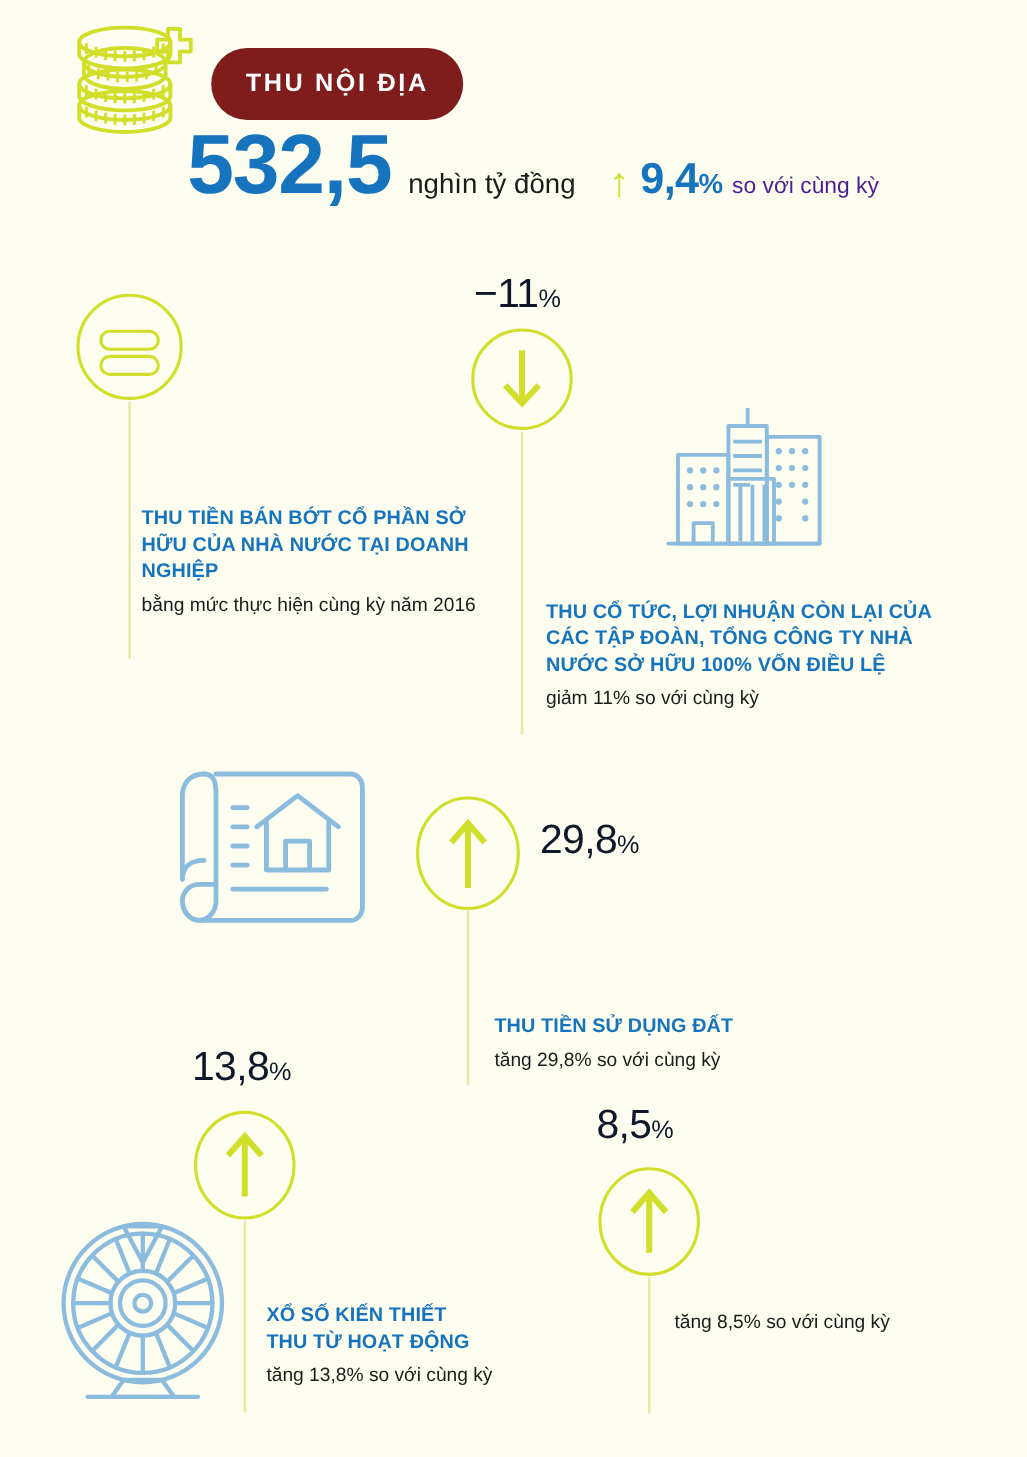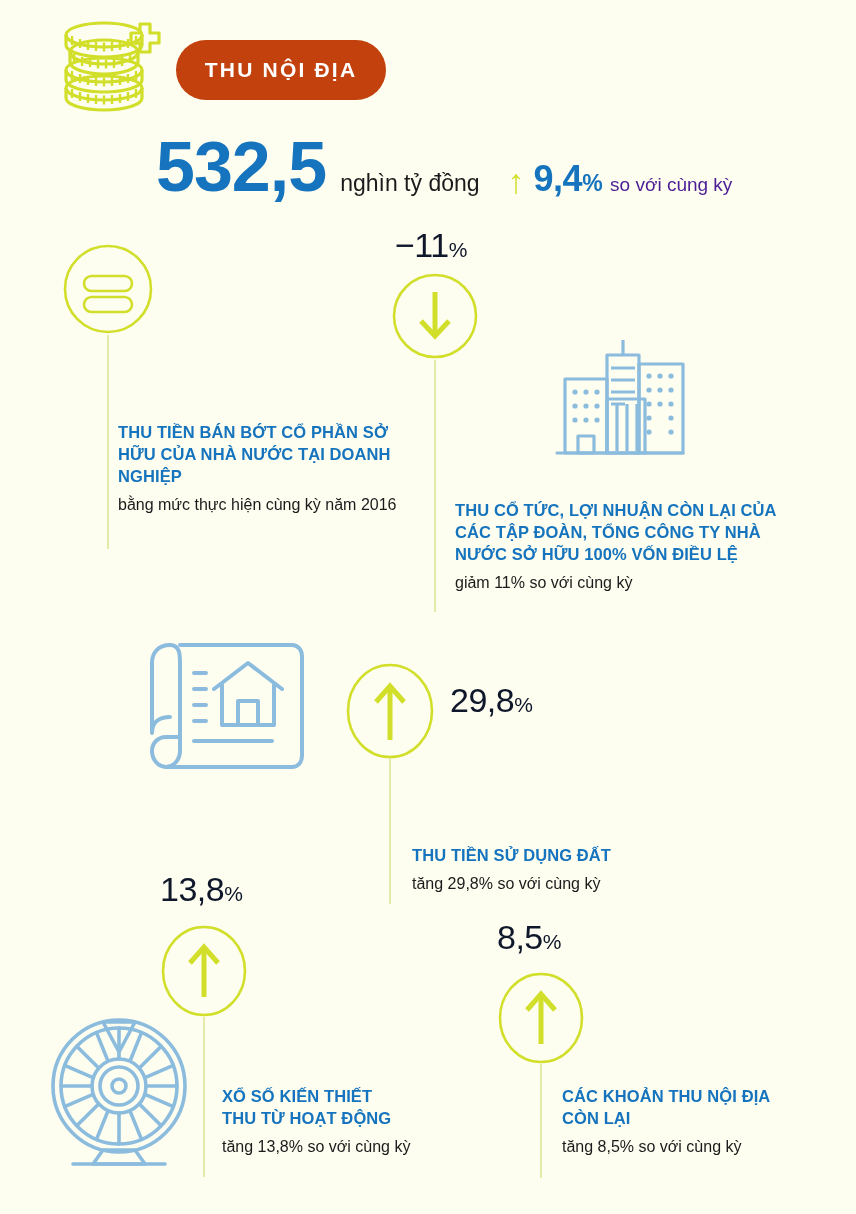--- a/index.html
+++ b/index.html
@@ -20,35 +20,35 @@
     width: 856px;
     height: 1214px;
   }
   .abs { position: absolute; }
 
   
   #coin-icon { left: 52px; top: 18px; }
   #title-badge {
     left: 176px; top: 40px;
     width: 210px; height: 60px;
-    background: #c2410c;
+    background: #7f1d1d;
     border-radius: 30px;
     display: flex;
     align-items: center;
     justify-content: center;
   }
   #title-badge .badge-text {
     color: #FFFFFF;
     font-size: 21px;
     font-weight: bold;
     letter-spacing: 2.2px;
   }
 
   #headline-row {
-    left: 156px; top: 132px;
+    left: 156px; top: 102px;
     display: flex;
     align-items: baseline;
   }
   .big-number {
     font-size: 70px;
     font-weight: bold;
     color: #1574BD;
     line-height: 1;
     letter-spacing: -1px;
   }
@@ -336,20 +336,16 @@
   <div class="abs" style="left:497px; top:972px;">
     <svg width="88" height="92" viewBox="0 0 88 92">
       <ellipse cx="44" cy="46" rx="41" ry="44" fill="none" stroke="#D2DF2A" stroke-width="2.6"></ellipse>
       <path d="M44 72 V24" stroke="#D2DF2A" stroke-width="5" fill="none"></path>
       <path d="M30 38 L44 22 L58 38" stroke="#D2DF2A" stroke-width="5" fill="none" stroke-linejoin="miter"></path>
     </svg>
   </div>
   <div class="abs stem" style="left:540px; top:1064px; height:114px;"></div>
 
   <div class="abs" style="left:562px; top:1086px; width:260px;">
-    <div class="block-title">
-      <div>CÁC KHOẢN THU NỘI ĐỊA</div>
-      <div>CÒN LẠI</div>
-    </div>
     <div class="block-sub">tăng 8,5% so với cùng kỳ</div>
   </div>
 
 </div>
 
 </body></html>

